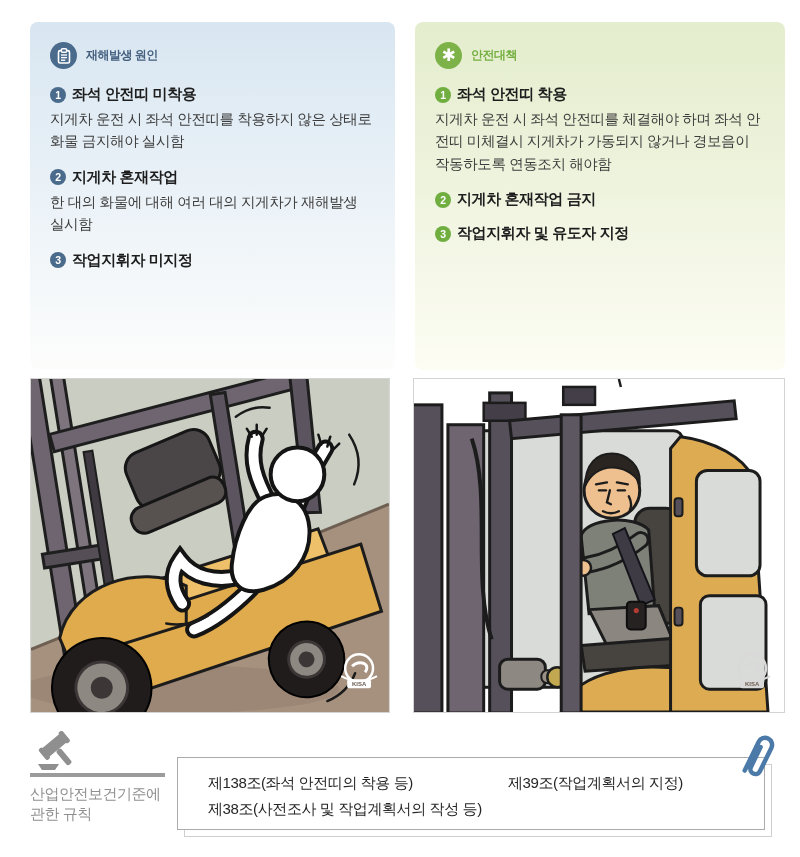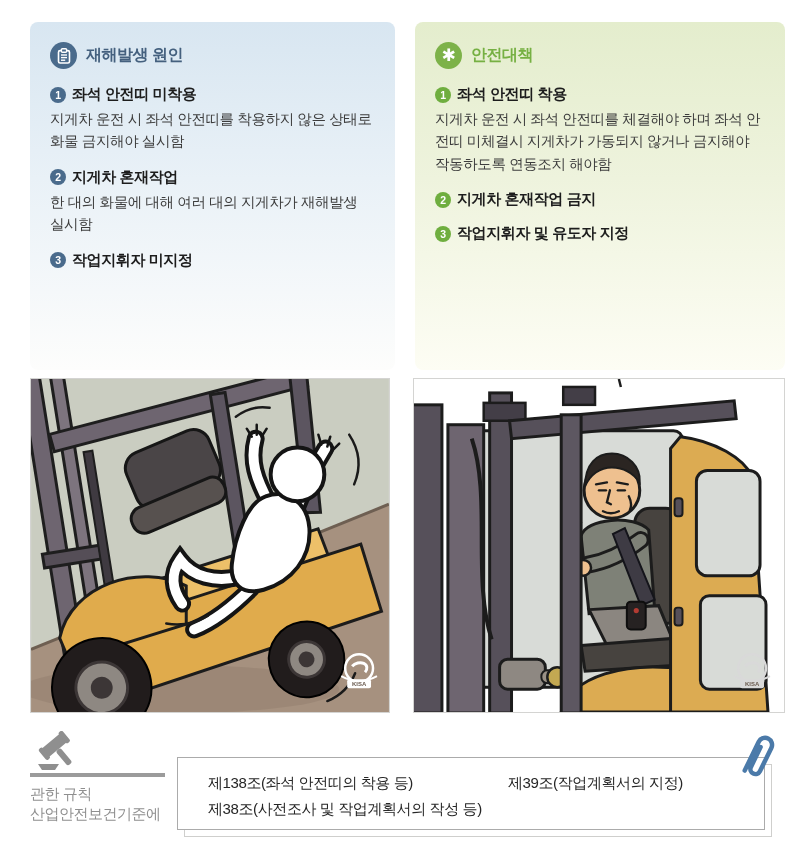--- a/index.html
+++ b/index.html
@@ -13,21 +13,21 @@
   .panel { position:absolute; top:22px; height:348px; border-radius:8px; padding:18px 20px 0 20px; }
   .panel-cause  { left:30px;  width:365px; background:linear-gradient(180deg,#d8e6f1 0%,#e9f1f7 45%,#fdfdfc 100%); }
   .panel-safety { left:415px; width:370px; background:linear-gradient(180deg,#e4edcd 0%,#eef3dd 45%,#fdfdf4 100%); }
 
   .panel-header { display:flex; align-items:center; gap:9px; margin:2px 0 16px 0; }
   .hdr-icon { width:27px; height:27px; border-radius:50%; display:flex; align-items:center; justify-content:center; flex:0 0 auto; }
   .hdr-icon.blue  { background:#4a6b8c; }
   .hdr-icon.green { background:#7db249; }
   .hdr-icon svg { display:block; }
   .hdr-icon .asterisk { color:#ffffff; font-size:17px; line-height:1; font-family:"DejaVu Sans",sans-serif; }
-  .panel-title { font-size:16px; font-weight:bold; letter-spacing:-0.5px; }
+  .panel-title { font-size:12px; font-weight:bold; letter-spacing:-0.5px; }
   .panel-cause  .panel-title { color:#44607e; }
   .panel-safety .panel-title { color:#76b043;font-family:Liberation Serif, serif; }
 
   .item { margin-bottom:15px; }
   .item-title { display:flex; align-items:center; gap:6px; font-size:15px; font-weight:bold; color:#1d1d1d; letter-spacing:-0.4px; margin-bottom:4px; }
   .bullet { width:16px; height:16px; border-radius:50%; color:#fff; font-size:10.5px; font-weight:bold;
             display:inline-flex; align-items:center; justify-content:center; flex:0 0 auto; }
   .panel-cause  .bullet { background:#4a6b8c; }
   .panel-safety .bullet { background:#6fae3f; }
   .item-body { font-size:14.5px; color:#3d3d3d; line-height:1.55; letter-spacing:-0.4px; }
@@ -101,21 +101,21 @@
           <span class="asterisk">✱</span>
         </span>
       <h2 class="panel-title">안전대책</h2>
     </div>
 
     <div class="item">
       <div class="item-title">
         <span class="bullet">1</span>
         <span>좌석 안전띠 착용</span>
       </div>
-      <p class="item-body">지게차 운전 시 좌석 안전띠를 체결해야 하며 좌석 안전띠 미체결시 지게차가 가동되지 않거나 금지해야 작동하도록 연동조치 해야함</p>
+      <p class="item-body">지게차 운전 시 좌석 안전띠를 체결해야 하며 좌석 안전띠 미체결시 지게차가 가동되지 않거나 경보음이 작동하도록 연동조치 해야함</p>
     </div>
 
     <div class="item">
       <div class="item-title">
         <span class="bullet">2</span>
         <span>지게차 혼재작업 금지</span>
       </div>
     </div>
 
     <div class="item">
@@ -266,22 +266,22 @@
           <rect x="9" y="9" width="26" height="11" rx="3"></rect>
           <rect x="6.5" y="7.5" width="5" height="14" rx="2"></rect>
           <rect x="32.5" y="7.5" width="5" height="14" rx="2"></rect>
           <rect x="19" y="20" width="6" height="19" rx="2.5"></rect>
         </g>
         <path d="M6,33 L27,33 L23,39 L10,39 Z"></path>
       </g>
     </svg>
     <div class="legal-divider"></div>
     <div class="legal-source-text">
+      <div>산업안전보건기준에</div>
       <div>관한 규칙</div>
-      <div>산업안전보건기준에</div>
     </div>
   </div>
 
   <div class="legal-box-wrap">
     <div class="legal-box-shadow"></div>
     <div class="legal-box">
       <div class="legal-box-content">
         <div class="legal-col c1">
           <div>제138조(좌석 안전띠의 착용 등)</div>
           <div>제38조(사전조사 및 작업계획서의 작성 등)</div>

